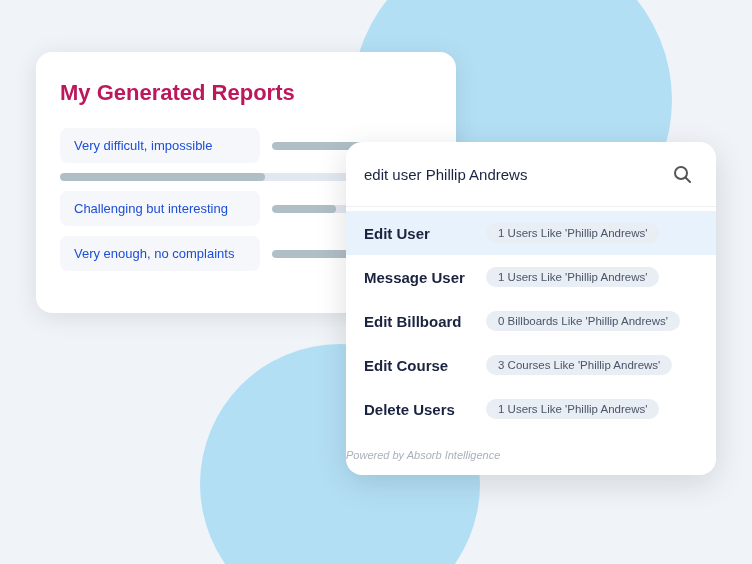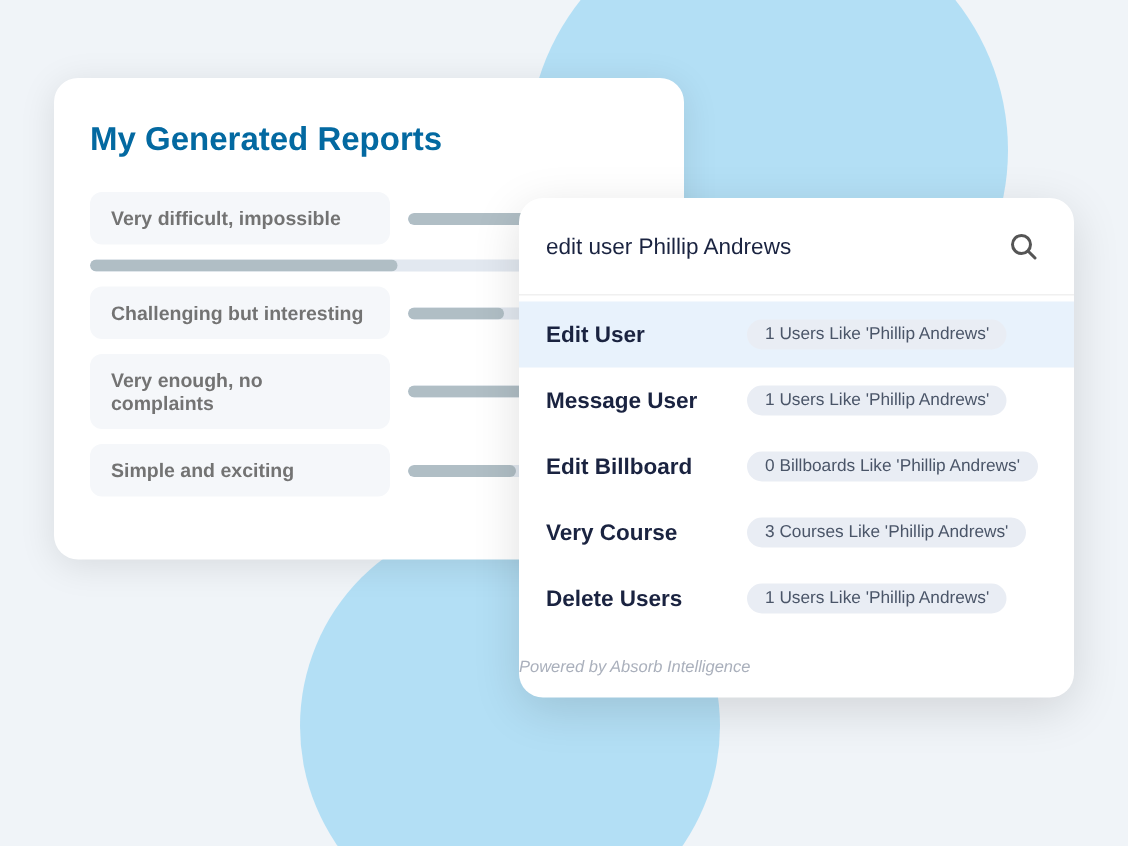--- a/index.html
+++ b/index.html
@@ -54,36 +54,36 @@
       background: #fff;
       border-radius: 16px;
       box-shadow: 0 4px 24px rgba(0,0,0,0.10);
       padding: 28px 24px 24px 24px;
       z-index: 2;
     }
 
     .reports-title {
       font-size: 22px;
       font-weight: 700;
-      color: #0369a1;
+      color: #be185d;
       margin-bottom: 18px;
     }
 
     .report-row {
       display: flex;
       align-items: center;
       gap: 12px;
       margin-bottom: 10px;
     }
 
     .report-label {
       width: 200px;
       font-size: 13px;
-      color: #737373;
-      font-weight: 700;
+      color: #1d4ed8;
+      font-weight: 400;
       background: #f5f7fa;
       border-radius: 8px;
       padding: 10px 14px;
       flex-shrink: 0;
     }
 
     .report-bar-bg {
       flex: 1;
       height: 8px;
       background: #e2e8f0;
@@ -93,21 +93,21 @@
 
     .report-bar-fill {
       height: 100%;
       background: #b0bec5;
       border-radius: 4px;
     }
 
     
     .search-card {
       position: absolute;
-      top: 100px;
+      top: 110px;
       right: 0;
       width: 370px;
       background: #fff;
       border-radius: 16px;
       box-shadow: 0 8px 32px rgba(0,0,0,0.13);
       overflow: hidden;
       z-index: 3;
     }
 
     .search-header {
@@ -139,21 +139,21 @@
     }
 
     .command-list {
       padding: 4px 0 8px 0;
     }
 
     .command-item {
       display: flex;
       align-items: center;
       padding: 12px 18px;
-      gap: 24px;
+      gap: 12px;
       cursor: pointer;
       transition: background 0.15s;
     }
 
     .command-item.active {
       background: #e8f2fc;
     }
 
     .command-label {
       font-size: 15px;
@@ -212,26 +212,20 @@
         </div>
       </div>
 
       <div class="report-row">
         <div class="report-label">Very enough, no complaints</div>
         <div class="report-bar-bg">
           <div class="report-bar-fill" style="width:60%"></div>
         </div>
       </div>
 
-      <div class="report-row">
-        <div class="report-label">Simple and exciting</div>
-        <div class="report-bar-bg">
-          <div class="report-bar-fill" style="width:45%"></div>
-        </div>
-      </div>
     </div>
   </div>
 
   <div class="search-card">
     <div class="search-header">
       <input class="search-input-field" type="text" value="edit user Phillip Andrews" style="">
       <div class="search-icon-btn">
         <svg width="20" height="20" viewBox="0 0 20 20" fill="none">
           <circle cx="9" cy="9" r="6" stroke="#555" stroke-width="2"></circle>
           <line x1="13.5" y1="13.5" x2="18" y2="18" stroke="#555" stroke-width="2" stroke-linecap="round"></line>
@@ -250,21 +244,21 @@
         <span class="command-label">Message User</span>
         <span class="command-badge">1 Users Like 'Phillip Andrews'</span>
       </div>
 
       <div class="command-item">
         <span class="command-label">Edit Billboard</span>
         <span class="command-badge">0 Billboards Like 'Phillip Andrews'</span>
       </div>
 
       <div class="command-item">
-        <span class="command-label">Very Course</span>
+        <span class="command-label">Edit Course</span>
         <span class="command-badge">3 Courses Like 'Phillip Andrews'</span>
       </div>
 
 
       <div class="command-item">
         <span class="command-label">Delete Users</span>
         <span class="command-badge">1 Users Like 'Phillip Andrews'</span>
       </div>
 
     </div>

